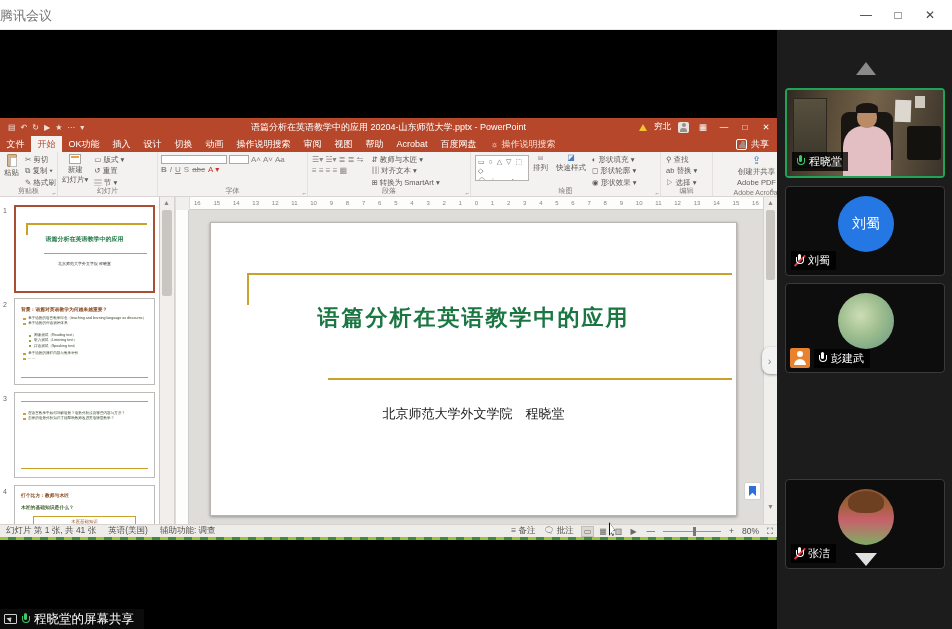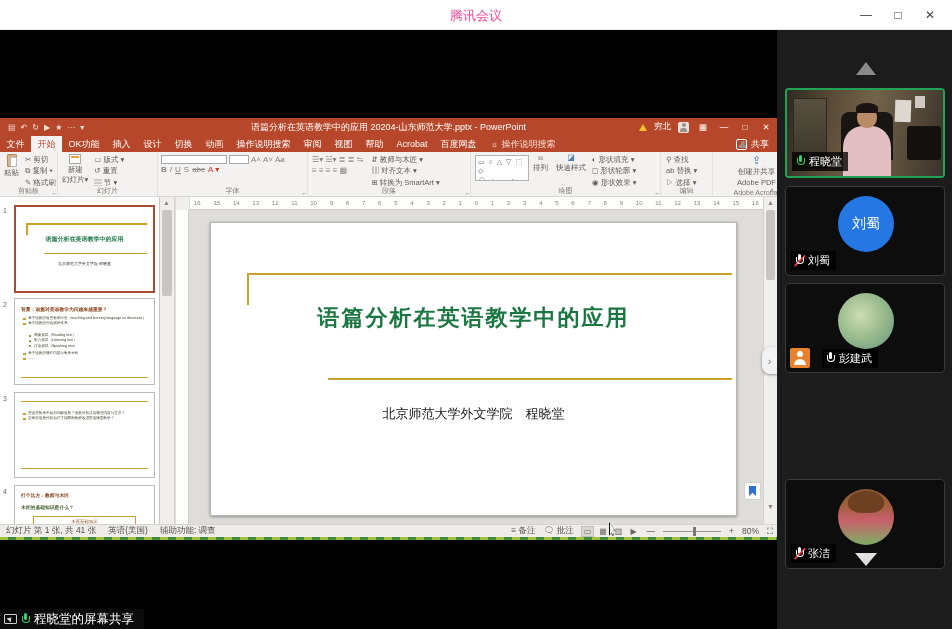--- a/index.html
+++ b/index.html
@@ -1,21 +1,21 @@
 <!DOCTYPE html>
 <html><head>
 <meta charset="utf-8">
 <style>
   html,body{margin:0;padding:0;background:#555;}
   *{box-sizing:border-box;font-family:"Liberation Sans",sans-serif;}
   .app{position:relative;width:952px;height:629px;background:#000;overflow:hidden;}
 
   
   .tm-titlebar{position:absolute;left:0;top:0;width:952px;height:30px;background:#fff;border-bottom:1px solid #e9e9e9;}
-  .tm-title{position:absolute;left:0;right:0;top:7px;text-align:center;font-size:13px;color:#ec4899;}
+  .tm-title{position:absolute;left:0;right:0;top:7px;font-size:13px;color:#737373;}
   .tm-controls{position:absolute;right:6px;top:0;height:30px;display:flex;align-items:center;}
   .tm-controls span{width:32px;text-align:center;font-size:12px;color:#444;cursor:default;}
 
   
   .share-area{position:absolute;left:0;top:30px;width:777px;height:599px;background:#000;}
   .panel{position:absolute;left:777px;top:30px;width:175px;height:599px;background:#1c1c1c;}
 
   
   .ppt{position:absolute;left:0;top:88px;width:777px;height:419px;background:#f4f2f0;font-size:9px;}
   .ppt-titlebar{position:absolute;left:0;top:0;width:100%;height:18px;background:#b7472a;color:#fff;display:flex;align-items:center;}
@@ -132,21 +132,21 @@
   .av{position:absolute;left:52px;top:9px;width:56px;height:56px;border-radius:50%;}
   .av-text{background:#2577e3;display:flex;align-items:center;justify-content:center;color:#fff;font-size:14px;}
   .av-green{background:radial-gradient(circle at 40% 40%,#cdddb5 0%,#9dbd8e 45%,#7fa887 75%,#b0c49a 100%);filter:blur(.4px);}
   .av-gray{background:radial-gradient(circle at 45% 35%,#efefef 0%,#bdbdbd 35%,#6a6a6a 70%,#2e2e2e 100%);}
   .av-gray::after{content:"";position:absolute;left:18px;top:12px;width:20px;height:34px;background:#3c3c3c;border-radius:40% 40% 30% 30%;opacity:.55;}
   .av-cartoon{background:linear-gradient(180deg,#8a5532 0%,#9c6038 26%,#c8606a 55%,#7fae66 100%);}
   .av-cartoon::before{content:"";position:absolute;left:10px;top:2px;width:36px;height:22px;background:#6e4022;border-radius:50% 50% 40% 40%;}
   .person-badge{width:20px;height:20px;background:#e8822c;border-radius:2px;position:relative;flex-shrink:0;}
   .person-badge::before{content:"";position:absolute;left:7px;top:3px;width:6px;height:6px;border-radius:50%;background:#fff;}
   .person-badge::after{content:"";position:absolute;left:4px;bottom:3px;width:12px;height:6px;border-radius:6px 6px 0 0;background:#fff;}
-  .badge-row{position:absolute;left:4px;bottom:4px;display:flex;align-items:center;gap:12px;}
+  .badge-row{position:absolute;left:4px;bottom:4px;display:flex;align-items:center;gap:4px;}
 
   
   .vscene{position:absolute;inset:0;background:linear-gradient(100deg,#2e2a22 0%,#5a4c38 28%,#74634a 52%,#3a332a 100%);}
   .vs-cab{position:absolute;left:6px;top:8px;width:34px;height:70px;background:linear-gradient(180deg,#57503f,#3a3529);border:1px solid #2c2820;}
   .vs-paper{position:absolute;left:108px;top:10px;width:16px;height:22px;background:#ddd8cf;transform:rotate(2deg);}
   .vs-paper2{position:absolute;left:128px;top:6px;width:10px;height:12px;background:#cfc9bf;}
   .vs-printer{position:absolute;right:2px;top:36px;width:34px;height:34px;background:#14120f;border-radius:3px;}
   .vs-chair{position:absolute;left:54px;top:22px;width:52px;height:48px;background:#181512;border-radius:8px 8px 0 0;}
   .vs-head{position:absolute;left:70px;top:16px;width:20px;height:22px;background:#b98b66;border-radius:50% 50% 45% 45%;}
   .vs-hair{position:absolute;left:69px;top:13px;width:22px;height:10px;background:#1a1512;border-radius:50% 50% 0 0;}

